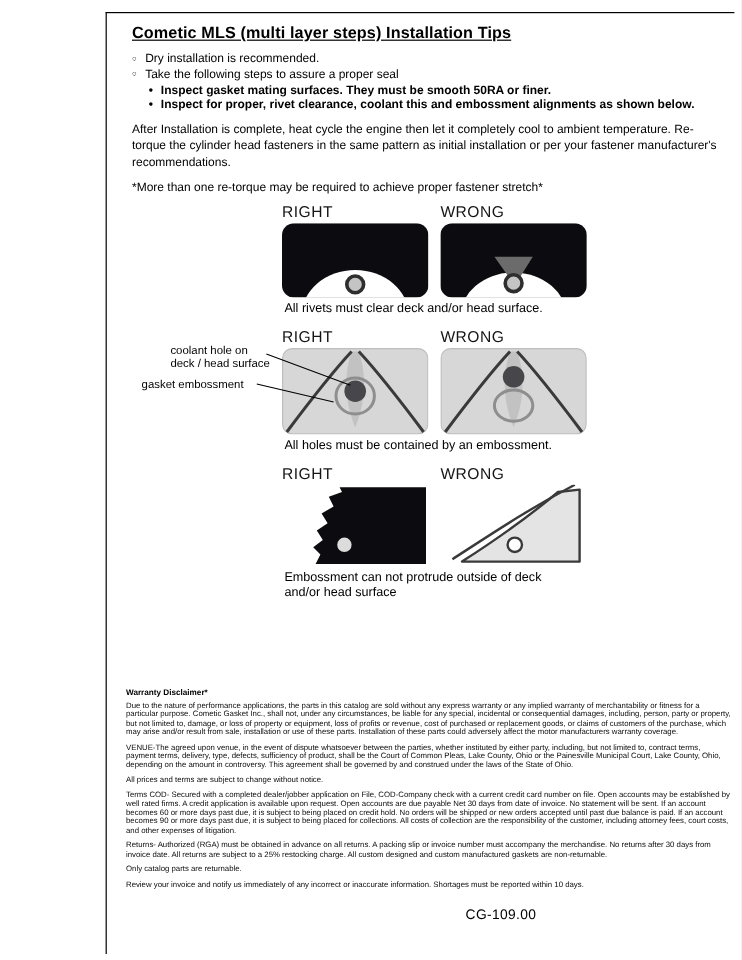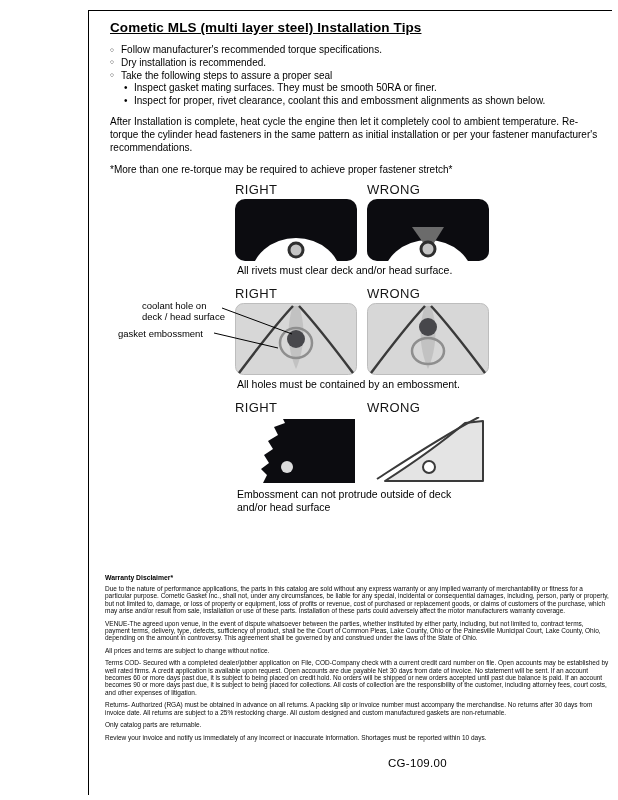--- a/index.html
+++ b/index.html
@@ -19,21 +19,21 @@
   .content { position:absolute; left:110px; top:20px; width:500px; }
 
   .doc-title {
     font-size:13.5px; font-weight:bold; text-decoration:underline;
     margin-bottom:9px; letter-spacing:0.1px;
   }
 
   ul.bullets, ul.sub-bullets { list-style:none; }
   ul.bullets > li { position:relative; padding-left:11px; font-size:10px; line-height:1.28; }
   ul.bullets > li::before { content:"○"; position:absolute; left:0; top:1.5px; font-size:6.5px; }
-  ul.sub-bullets { margin-left:13px; }
+  ul.sub-bullets { margin-left:13px;font-weight:bold; }
   ul.sub-bullets > li { position:relative; padding-left:11px; font-size:10px; line-height:1.28; }
   ul.sub-bullets > li::before { content:"•"; position:absolute; left:1px; top:0; font-size:10px; }
 
   .diesel-heading { margin-top:13px; font-size:11px; font-weight:bold; }
   .para { margin-top:7px; font-size:10px; line-height:1.32; width:488px; }
   .retorque-note { margin-top:9px; font-size:10px; width:488px; }
 
   .figures { margin-top:7px; }
   .figure { position:relative; margin-bottom:9px; }
   .fig-pair { display:flex; gap:10px; margin-left:125px; width:254px; }
@@ -55,24 +55,23 @@
 </style>
 </head>
 <body>
 
 <div class="page">
   <div class="border-left"></div>
   <div class="border-top"></div>
 
   <div class="content">
 
-    <h1 class="doc-title">Cometic MLS (multi layer steel) Installation Tips</h1>
+    <h1 class="doc-title">Cometic MLS (multi layer steps) Installation Tips</h1>
 
     <ul class="bullets">
-      <li>Follow manufacturer's recommended torque specifications.</li>
       <li>Dry installation is recommended.</li>
       <li>Take the following steps to assure a proper seal</li>
     </ul>
     <ul class="sub-bullets">
       <li>Inspect gasket mating surfaces.  They must be smooth 50RA or finer.</li>
       <li>Inspect for proper, rivet clearance, coolant this and embossment alignments as shown below.</li>
     </ul>
 
     <p class="para">After Installation is complete, heat cycle the engine then let it completely cool to ambient temperature. Re-torque the cylinder head fasteners in the same pattern as initial installation or per your fastener manufacturer's recommendations.</p>
     <p class="retorque-note">*More than one re-torque may be required to achieve proper fastener stretch*</p>

